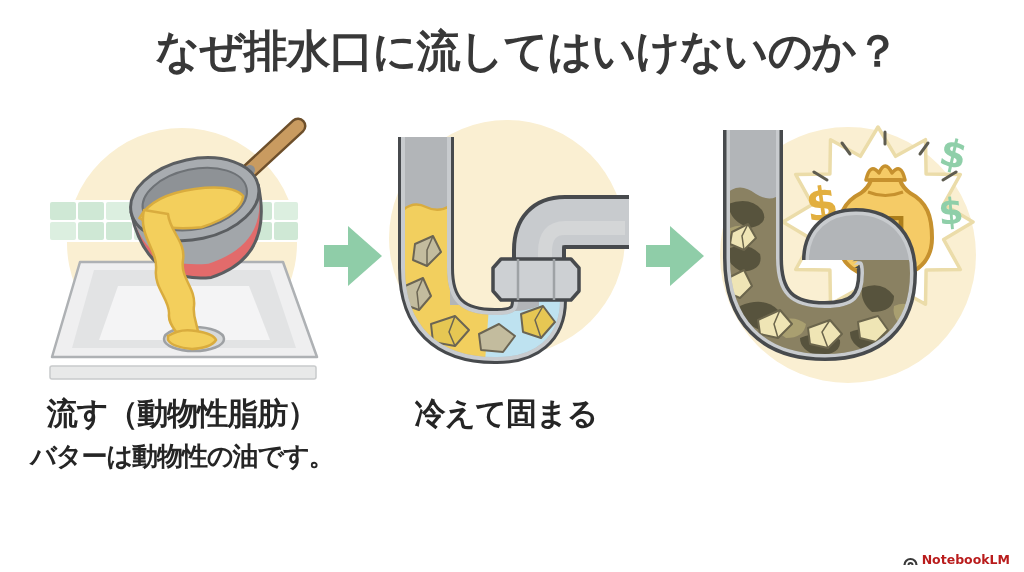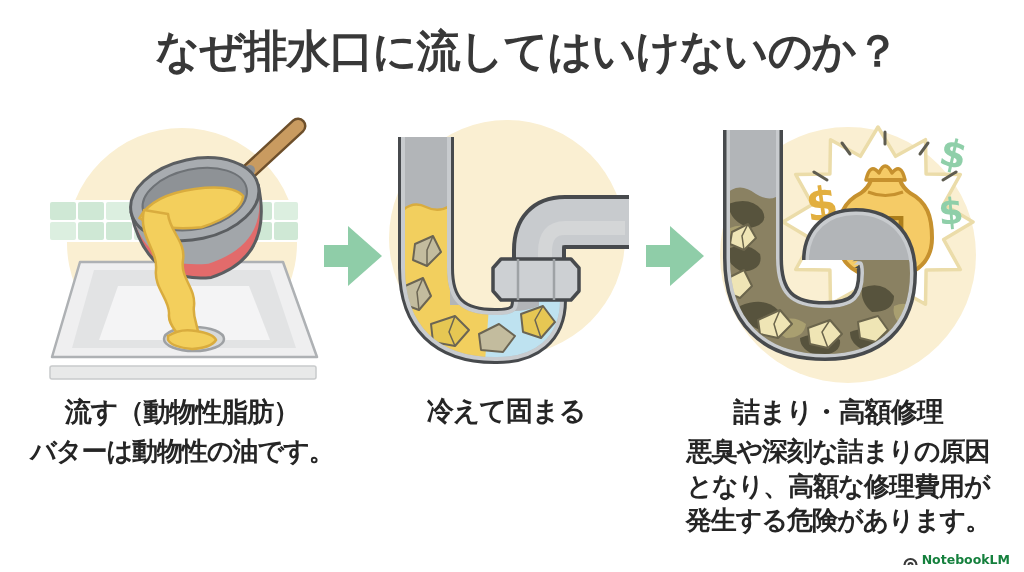--- a/index.html
+++ b/index.html
@@ -2,28 +2,28 @@
 <html><head>
 <meta charset="utf-8">
 <style>
   html,body{margin:0;padding:0;background:#ffffff;}
   .canvas{position:relative;width:1024px;height:572px;background:#ffffff;overflow:hidden;
           font-family:"DejaVu Sans",sans-serif;}
   .title{position:absolute;left:15px;top:22px;width:100%;text-align:center;
          font-size:44px;font-weight:bold;color:#383838;letter-spacing:-1px;}
   .art{position:absolute;}
   .step-cap{position:absolute;text-align:center;}
-  .step-heading{font-size:27px;font-weight:bold;color:#252525;line-height:1.15;letter-spacing:-1px;}
+  .step-heading{font-size:31px;font-weight:bold;color:#252525;line-height:1.15;letter-spacing:-1px;}
   .step-desc{font-size:26px;font-weight:bold;color:#252525;line-height:1.33;margin-top:7px;
              white-space:pre-line;letter-spacing:-1px;}
   .cap1{left:20px;top:396px;width:324px;}
   .cap2{left:356px;top:396px;width:300px;font-family:Liberation Serif, serif;}
   .cap3{left:672px;top:396px;width:332px;}
   .footer{position:absolute;right:14px;bottom:5px;display:flex;align-items:center;gap:4px;
-          font-size:12.5px;font-weight:bold;color:#15803d;}
+          font-size:12.5px;font-weight:bold;color:#b91c1c;}
   svg text{font-family:"DejaVu Sans",sans-serif;}
 </style>
 </head>
 <body>
 
 <div class="canvas">
 
   <div class="title">なぜ排水口に流してはいけないのか？</div>
 
   <svg class="art" style="left:30px;top:110px" width="300" height="280" viewBox="0 0 300 280">
@@ -195,26 +195,20 @@
     </g>
   </svg>
 
   <div class="step-cap cap1">
     <div class="step-heading">流す（動物性脂肪）</div>
     <div class="step-desc">バターは動物性の油です。</div>
   </div>
   <div class="step-cap cap2">
     <div class="step-heading">冷えて固まる</div>
   </div>
-  <div class="step-cap cap3">
-    <div class="step-heading">詰まり・高額修理</div>
-    <div class="step-desc">悪臭や深刻な詰まりの原因
-となり、高額な修理費用が
-発生する危険があります。</div>
-  </div>
 
   <div class="footer">
     <svg width="15" height="12" viewBox="0 0 15 12">
       <path d="M1.5,11 A6,6 0 0 1 13.5,11" fill="none" stroke="#3A3A3A" stroke-width="2.2"></path>
       <path d="M5.5,11 A2,2 0 0 1 9.5,11" fill="none" stroke="#3A3A3A" stroke-width="2"></path>
     </svg>
     <span>NotebookLM</span>
   </div>
 
 </div>

